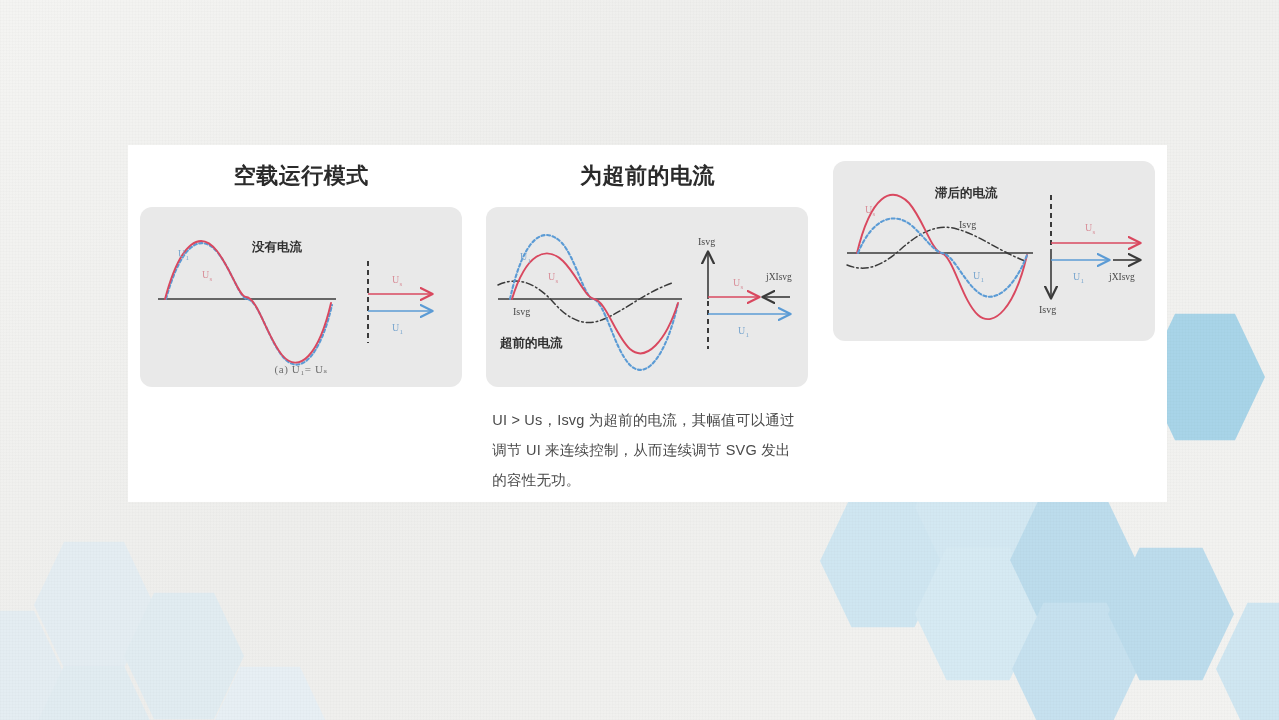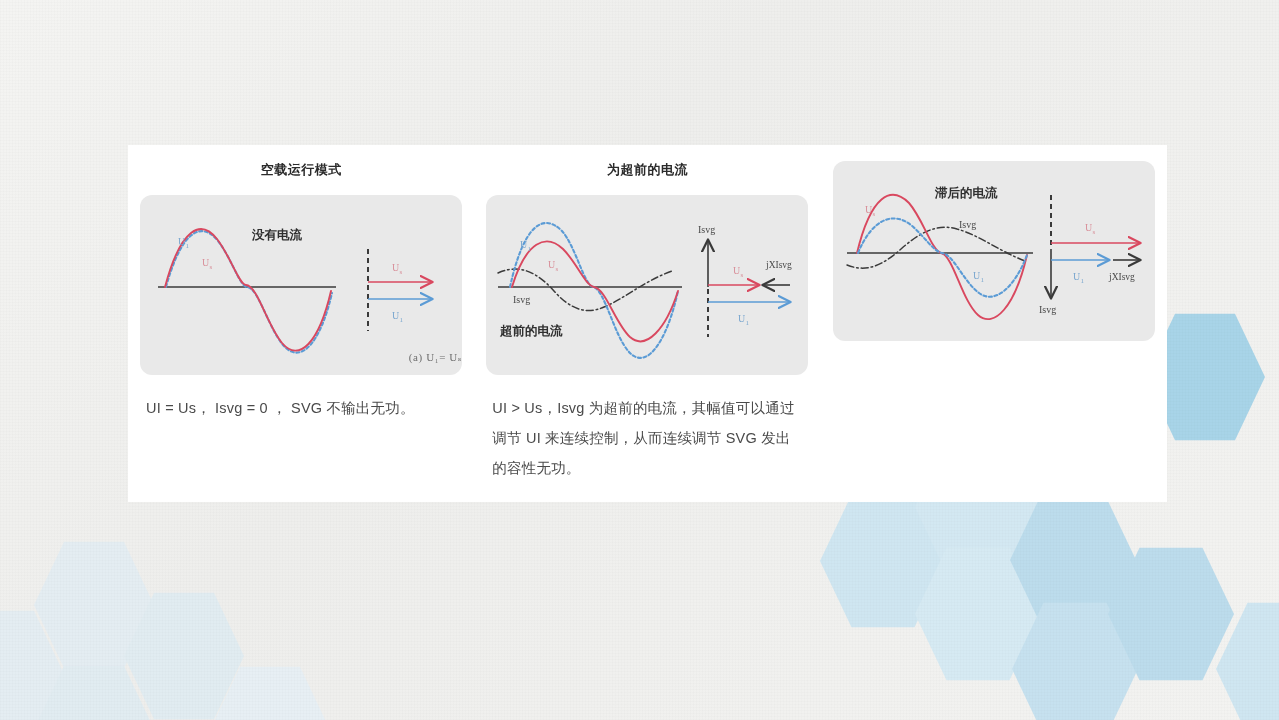--- a/index.html
+++ b/index.html
@@ -37,37 +37,37 @@
     display:flex;
   }
   .panel{
     flex:1 1 0;
     position:relative;
     padding:0 10px;
     box-sizing:border-box;
   }
   .panel-title{
     text-align:center;
-    font-size:13px;
+    font-size:22px;
     font-weight:bold;
     color:#2b2b2b;
     letter-spacing:.5px;
     margin-top:16px;
   }
   .figure-box{
     position:relative;
     margin:16px auto 0 auto;
     width:322px;height:180px;
     background:#e9e9e9;
     border-radius:12px;
   }
   .figure-box svg{display:block;width:100%;height:100%;}
   .subcap{
     position:absolute;left:0;right:0;bottom:11px;
-    text-align:right;
+    text-align:center;
     font-family:"Liberation Serif","DejaVu Serif",serif;
     font-size:11px;color:#6e6e6e;letter-spacing:.6px;
   }
   .caption{
     margin:18px 8px 0 8px;
     font-size:14.5px;
     line-height:30px;
     color:#4a4a4a;
     letter-spacing:.2px;
   }
@@ -136,23 +136,20 @@
           <line x1="228" y1="104" x2="291" y2="104" stroke="#5b9bd5" stroke-width="1.6" marker-end="url(#ar-blue1)"></line>
 
           <text class="ftxt" x="252" y="76" font-size="10" fill="#d9909a">U</text>
           <text class="ftxt" x="259.5" y="79" font-size="7" fill="#d9909a">s</text>
           <text class="ftxt" x="252" y="124" font-size="10" fill="#7ba7cf">U</text>
           <text class="ftxt" x="259.5" y="127" font-size="7" fill="#7ba7cf">1</text>
         </svg>
         <div class="subcap">(a)  U₁= Uₛ</div>
       </div>
 
-      <div class="caption">
-        <span>UI = Us， Isvg = 0 ， SVG 不输出无功。</span>
-      </div>
     </div>
 
     <div class="panel">
       <div class="panel-title">为超前的电流</div>
 
       <div class="figure-box">
         <svg viewBox="0 0 322 180" xmlns="http://www.w3.org/2000/svg">
           <defs>
             <marker id="ar-red2" markerWidth="9" markerHeight="9" refX="7" refY="4.5" orient="auto">
               <path d="M0.5,0.8 L8,4.5 L0.5,8.2" fill="none" stroke="#d9485f" stroke-width="1.4" stroke-linecap="round" stroke-linejoin="round"></path>

